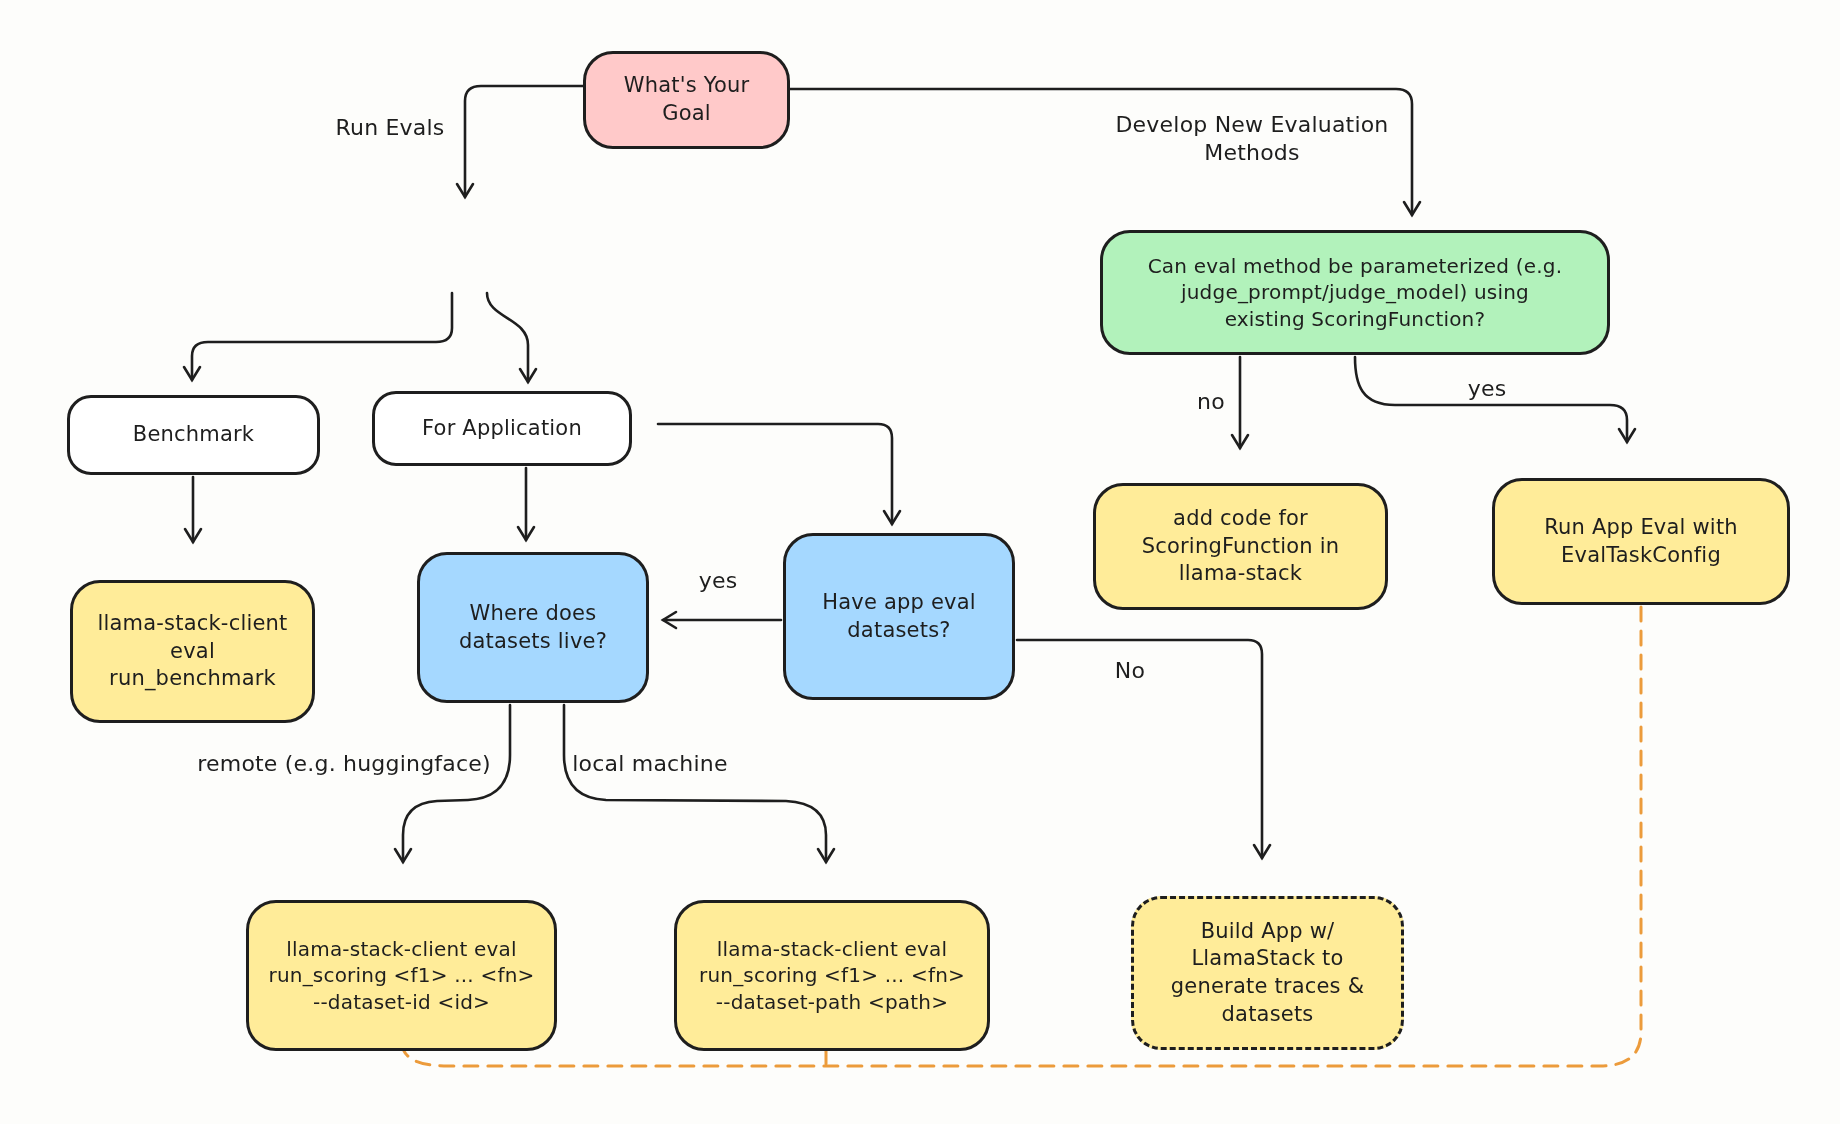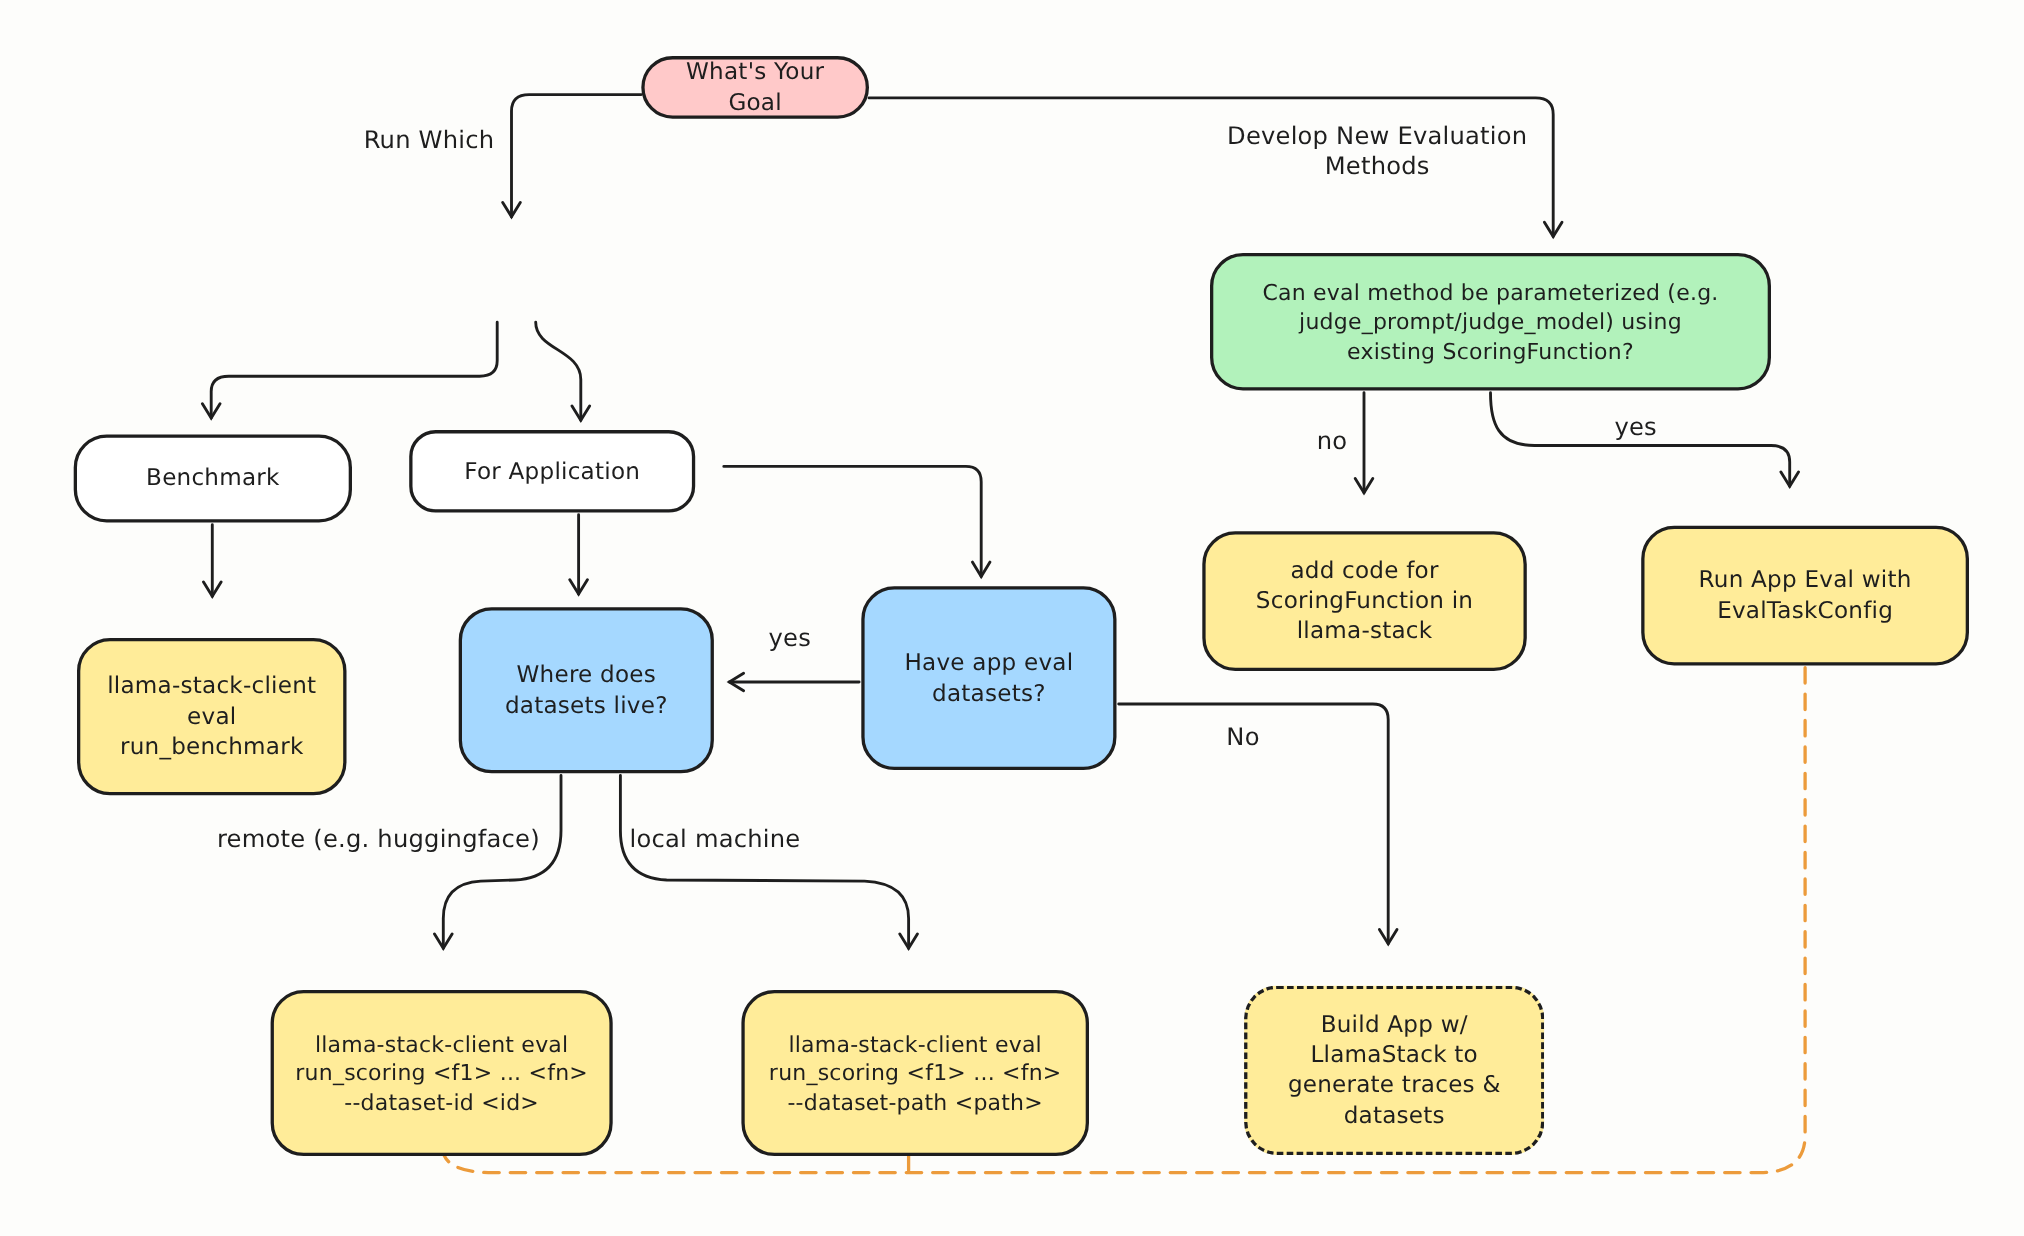--- a/index.html
+++ b/index.html
@@ -68,29 +68,29 @@
       <path d="M1355,357 C1355,385 1362,405 1395,405 H1610 Q1627,405 1627,420 V442" marker-end="url(#arrowB)"></path>
       <path d="M510,705 V755 Q510,798 468,800 L437,801 Q403,803 403,835 V862" marker-end="url(#arrowB)"></path>
       <path d="M564,705 V755 Q564,798 606,800 L786,801 Q826,803 826,835 V862" marker-end="url(#arrowB)"></path>
     </g>
     <g fill="none" stroke="#ec9b3b" stroke-width="3" stroke-linecap="round" stroke-dasharray="14 10">
       <path d="M1641,583 V1032 Q1641,1066 1600,1066 H448 Q402,1066 402,1042 V1036" marker-end="url(#arrowO)"></path>
       <path d="M826,1064 V1036" marker-end="url(#arrowO)"></path>
     </g>
   </svg>
 
-  <div class="node pink" style="left:583px;top:51px;width:207px;height:57px;">What's Your
+  <div class="node pink" style="left:583px;top:51px;width:207px;height:98px;">What's Your
 Goal</div>
 
 
   <div class="node green fs20" style="left:1100px;top:230px;width:510px;height:125px;">Can eval method be parameterized (e.g.
 judge_prompt/judge_model) using
 existing ScoringFunction?</div>
 
-  <div class="node white" style="left:67px;top:395px;width:253px;height:80px;border-radius:30px;">Benchmark</div>
+  <div class="node white" style="left:67px;top:395px;width:253px;height:80px;">Benchmark</div>
 
   <div class="node white" style="left:372px;top:391px;width:260px;height:75px;">For Application</div>
 
   <div class="node yellow" style="left:70px;top:555px;width:245px;height:143px;">llama-stack-client
 eval run_benchmark</div>
 
   <div class="node blue" style="left:417px;top:552px;width:232px;height:151px;">Where does
 datasets live?</div>
 
   <div class="node blue" style="left:783px;top:533px;width:232px;height:167px;">Have app eval
@@ -109,21 +109,21 @@
 
   <div class="node yellow fs20" style="left:674px;top:875px;width:316px;height:151px;">llama-stack-client eval
 run_scoring &lt;f1&gt; ... &lt;fn&gt;
 --dataset-path &lt;path&gt;</div>
 
   <div class="node yellow dashed" style="left:1131px;top:871px;width:273px;height:154px;">Build App w/
 LlamaStack to
 generate traces &amp;
 datasets</div>
 
-  <div class="lbl" style="left:390px;top:128px;">Run Which</div>
+  <div class="lbl" style="left:390px;top:128px;">Run Evals</div>
 
   <div class="lbl" style="left:1252px;top:138px;">Develop New Evaluation
 Methods</div>
 
   <div class="lbl" style="left:1211px;top:402px;">no</div>
 
   <div class="lbl" style="left:1487px;top:389px;">yes</div>
 
   <div class="lbl" style="left:718px;top:581px;">yes</div>
 

